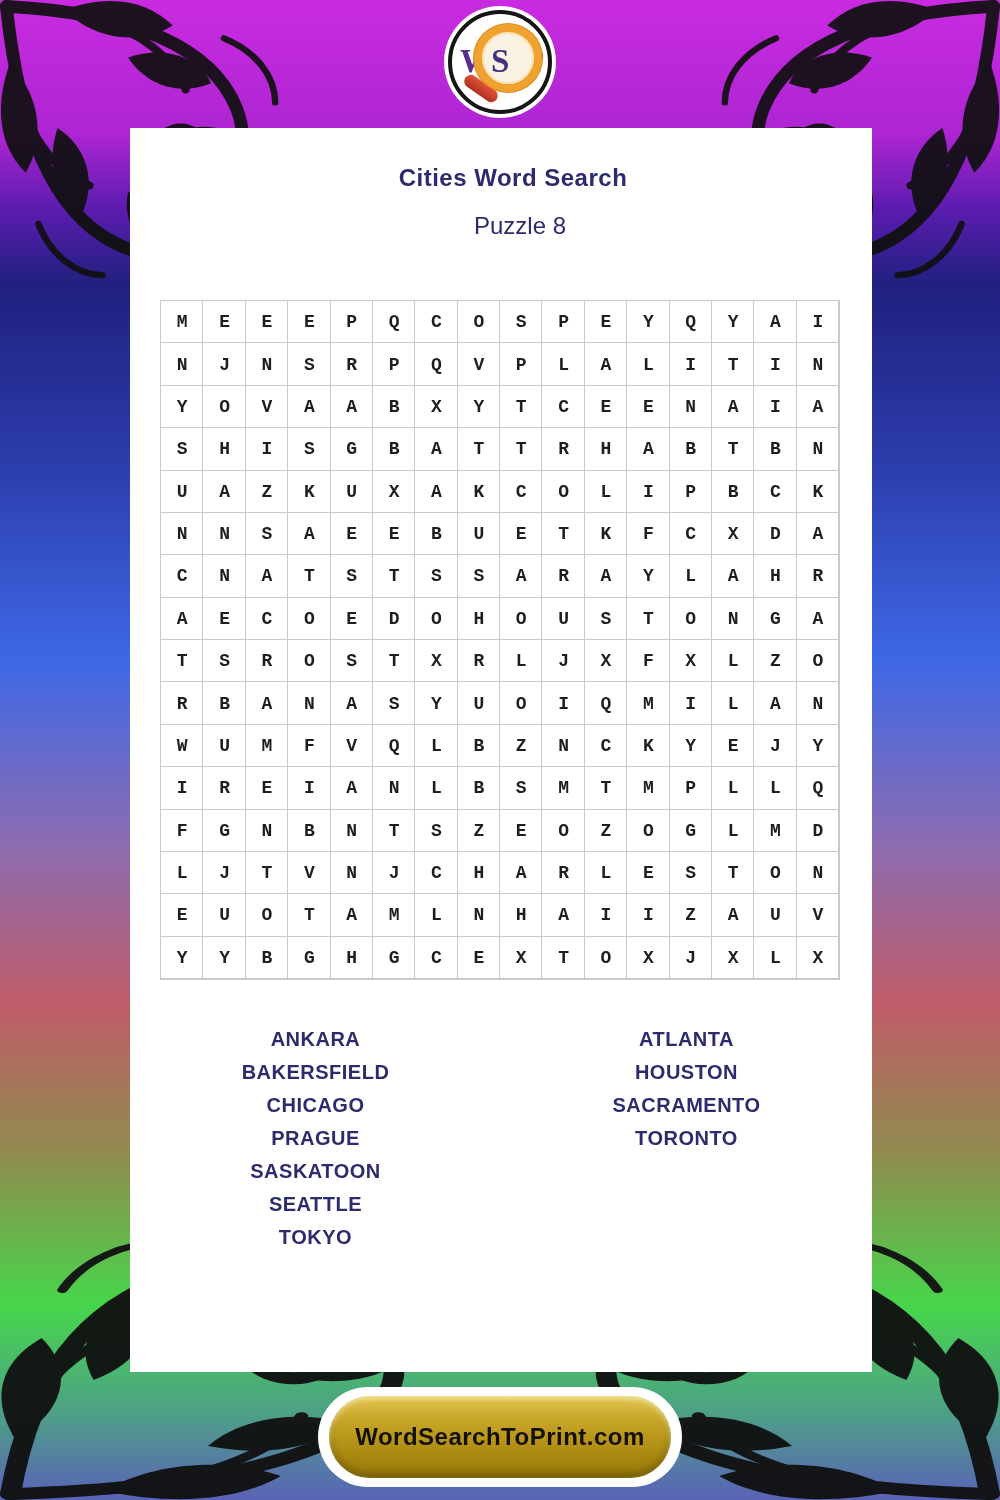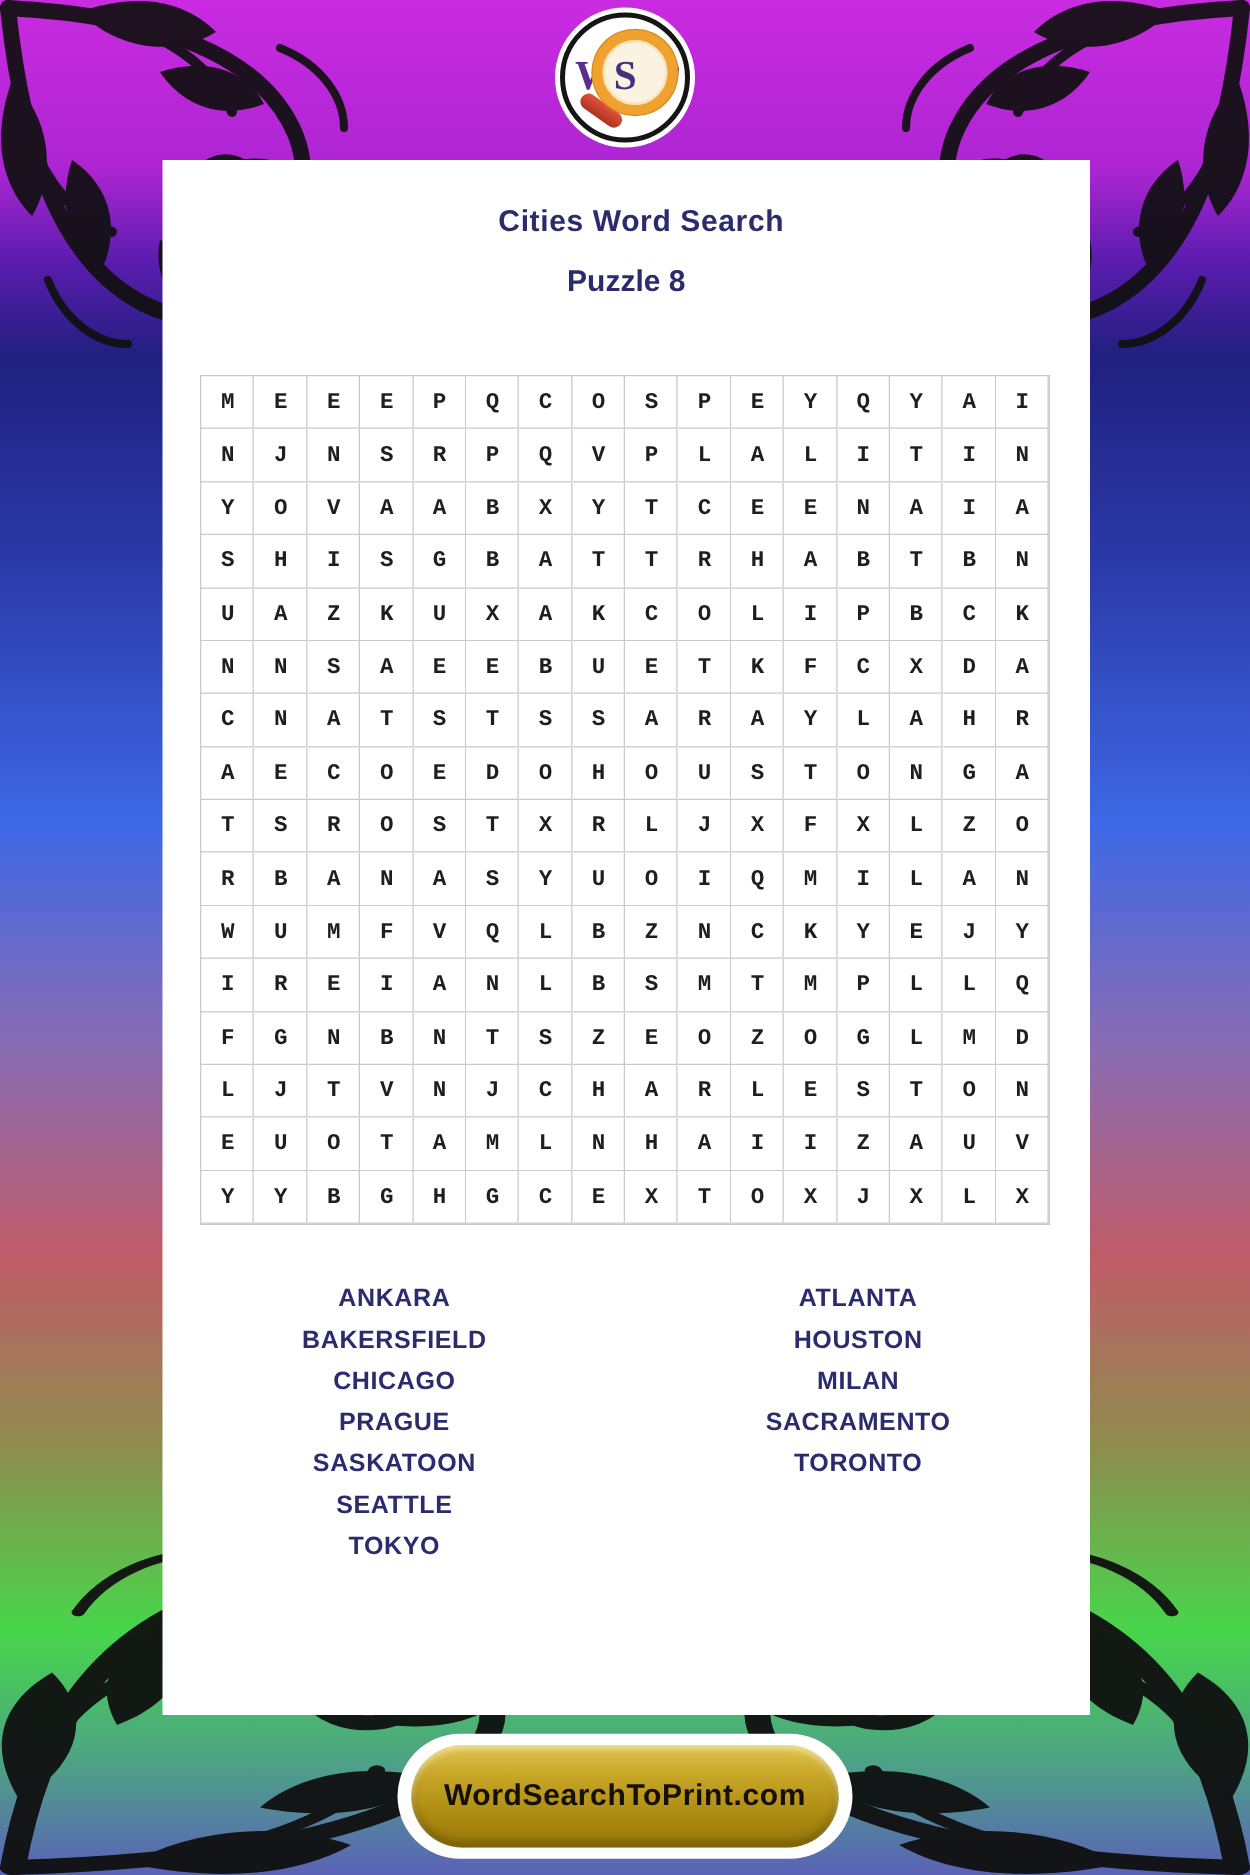--- a/index.html
+++ b/index.html
@@ -15,21 +15,21 @@
   .card{
     position:absolute;left:130px;top:128px;width:742px;height:1244px;
     background:#ffffff;z-index:2;
   }
   .title{
     position:absolute;top:36px;left:0;width:100%;text-align:center;
     font-size:24px;font-weight:bold;color:#2b2b6e;letter-spacing:0.5px;margin-left:12px;
   }
   .subtitle{
     position:absolute;top:84px;left:0;width:100%;text-align:center;
-    font-size:24px;font-weight:bold;color:#2b2b6e;
+    font-size:24px;font-weight:normal;color:#2b2b6e;padding-left:19px;
   }
   .grid{
     position:absolute;left:30px;top:172px;width:680px;height:680px;
     display:grid;grid-template-columns:repeat(16,1fr);grid-template-rows:repeat(16,1fr);
     border:1px solid #c9c9c9;background:#ffffff;box-sizing:border-box;
   }
   .cell{
     display:flex;align-items:center;justify-content:center;
     box-shadow:inset -1px -1px 0 #c9c9c9;
     font-family:"Liberation Mono","DejaVu Sans Mono",monospace;
@@ -401,21 +401,20 @@
         <div class="word">BAKERSFIELD</div>
         <div class="word">CHICAGO</div>
         <div class="word">PRAGUE</div>
         <div class="word">SASKATOON</div>
         <div class="word">SEATTLE</div>
         <div class="word">TOKYO</div>
       </div>
     <div class="word-col">
         <div class="word">ATLANTA</div>
         <div class="word">HOUSTON</div>
-        <div class="word">MILAN</div>
         <div class="word">SACRAMENTO</div>
         <div class="word">TORONTO</div>
       </div>
   </div>
 </div>
 
 <div class="footer-pill">
   <div class="footer-button">WordSearchToPrint.com</div>
 </div>
 

